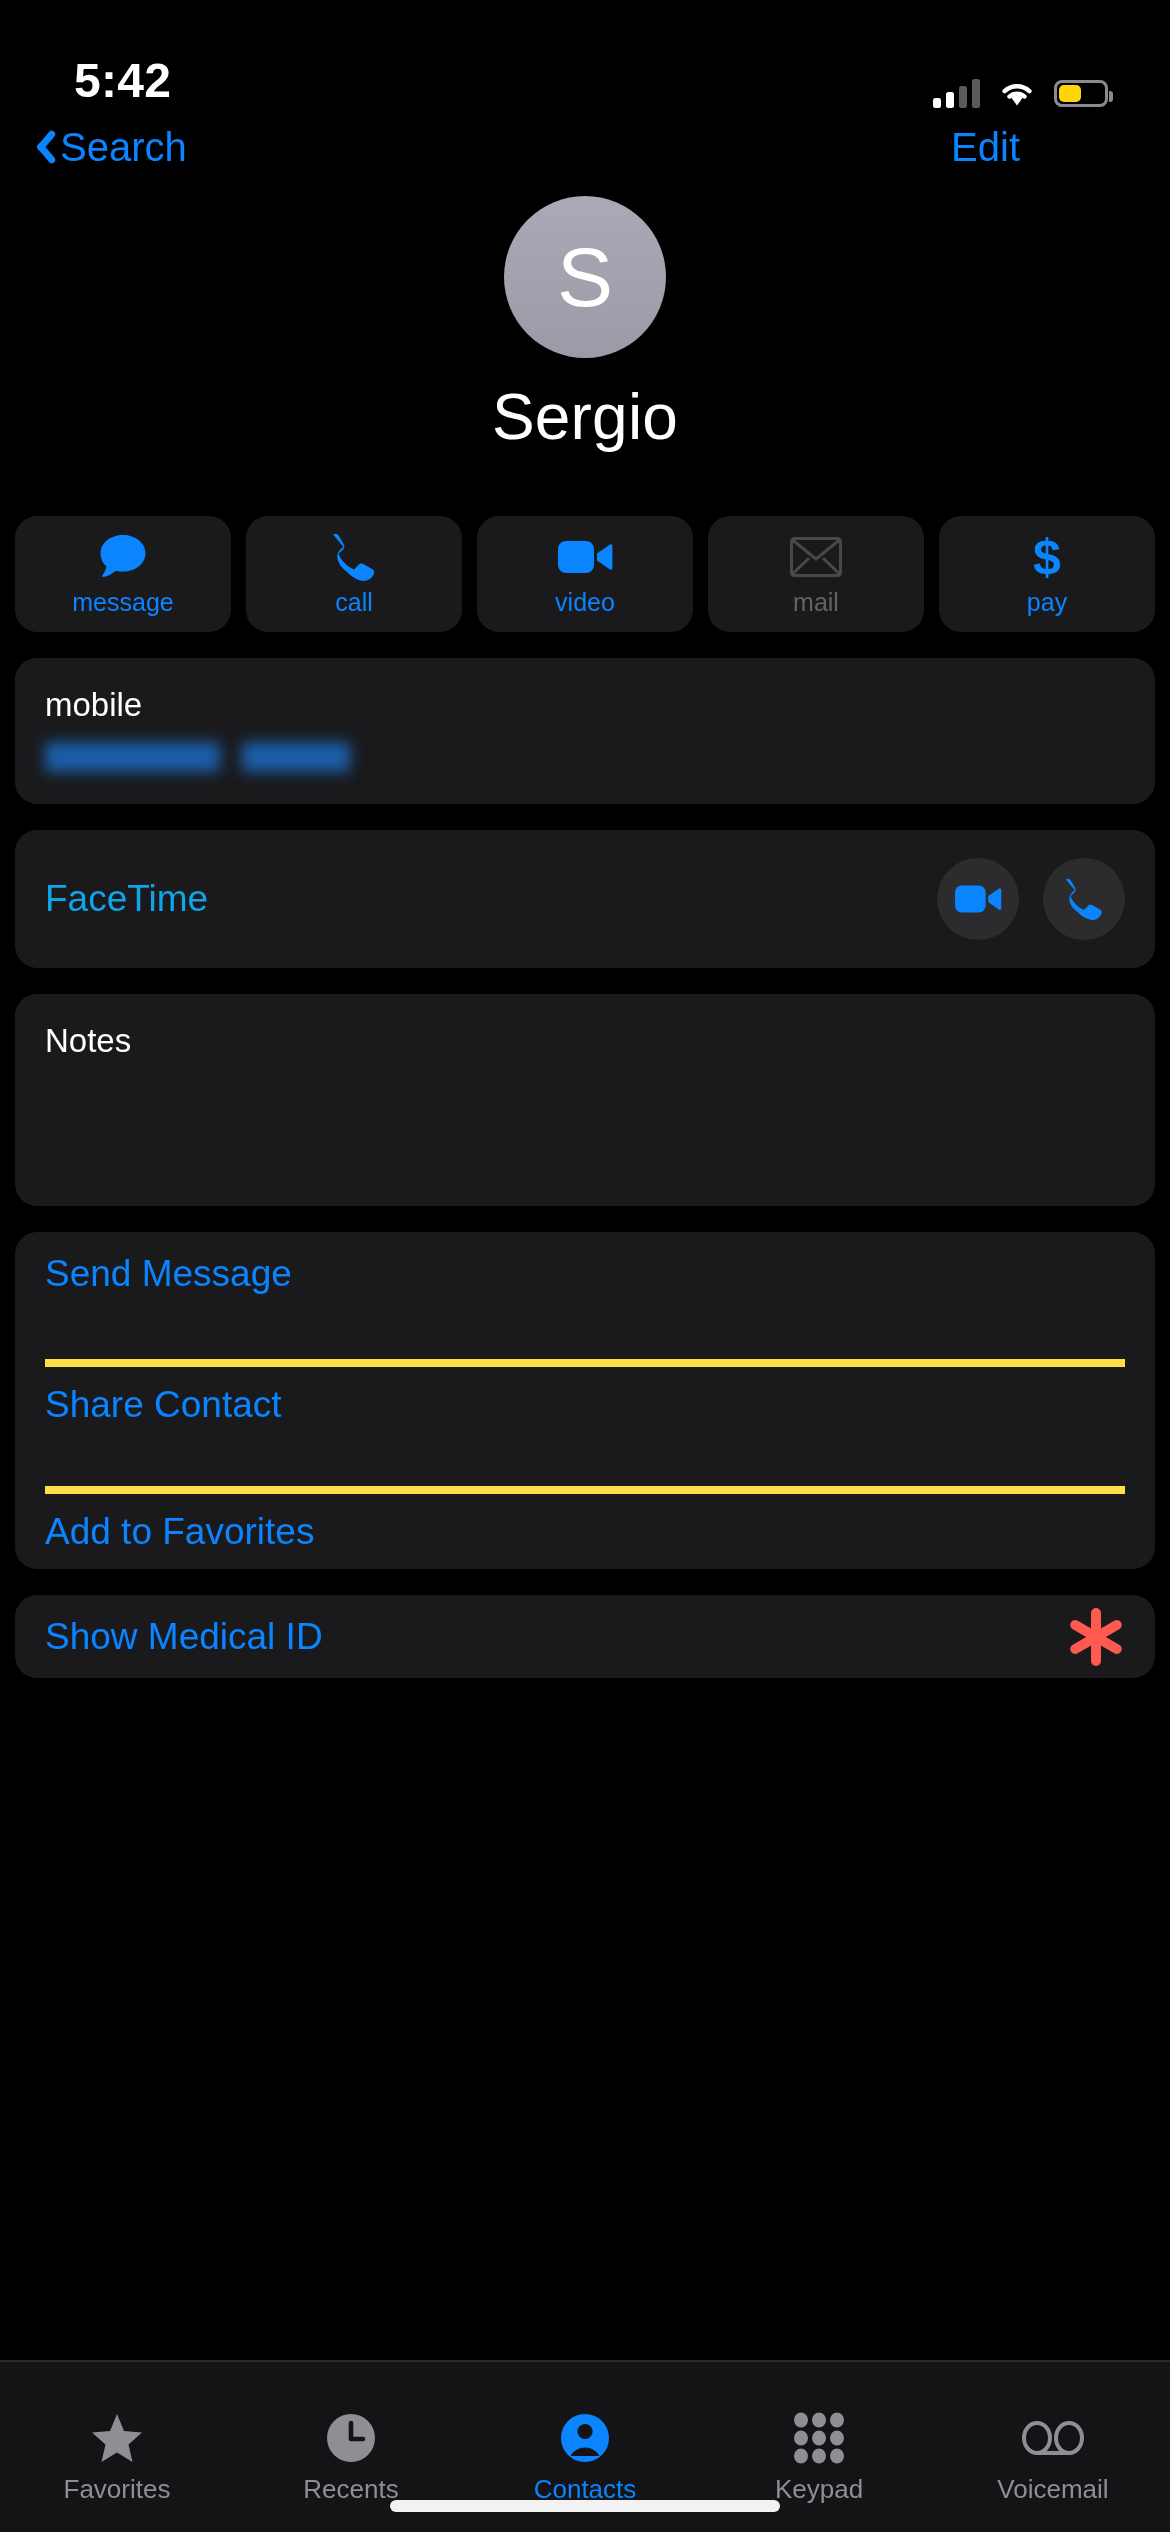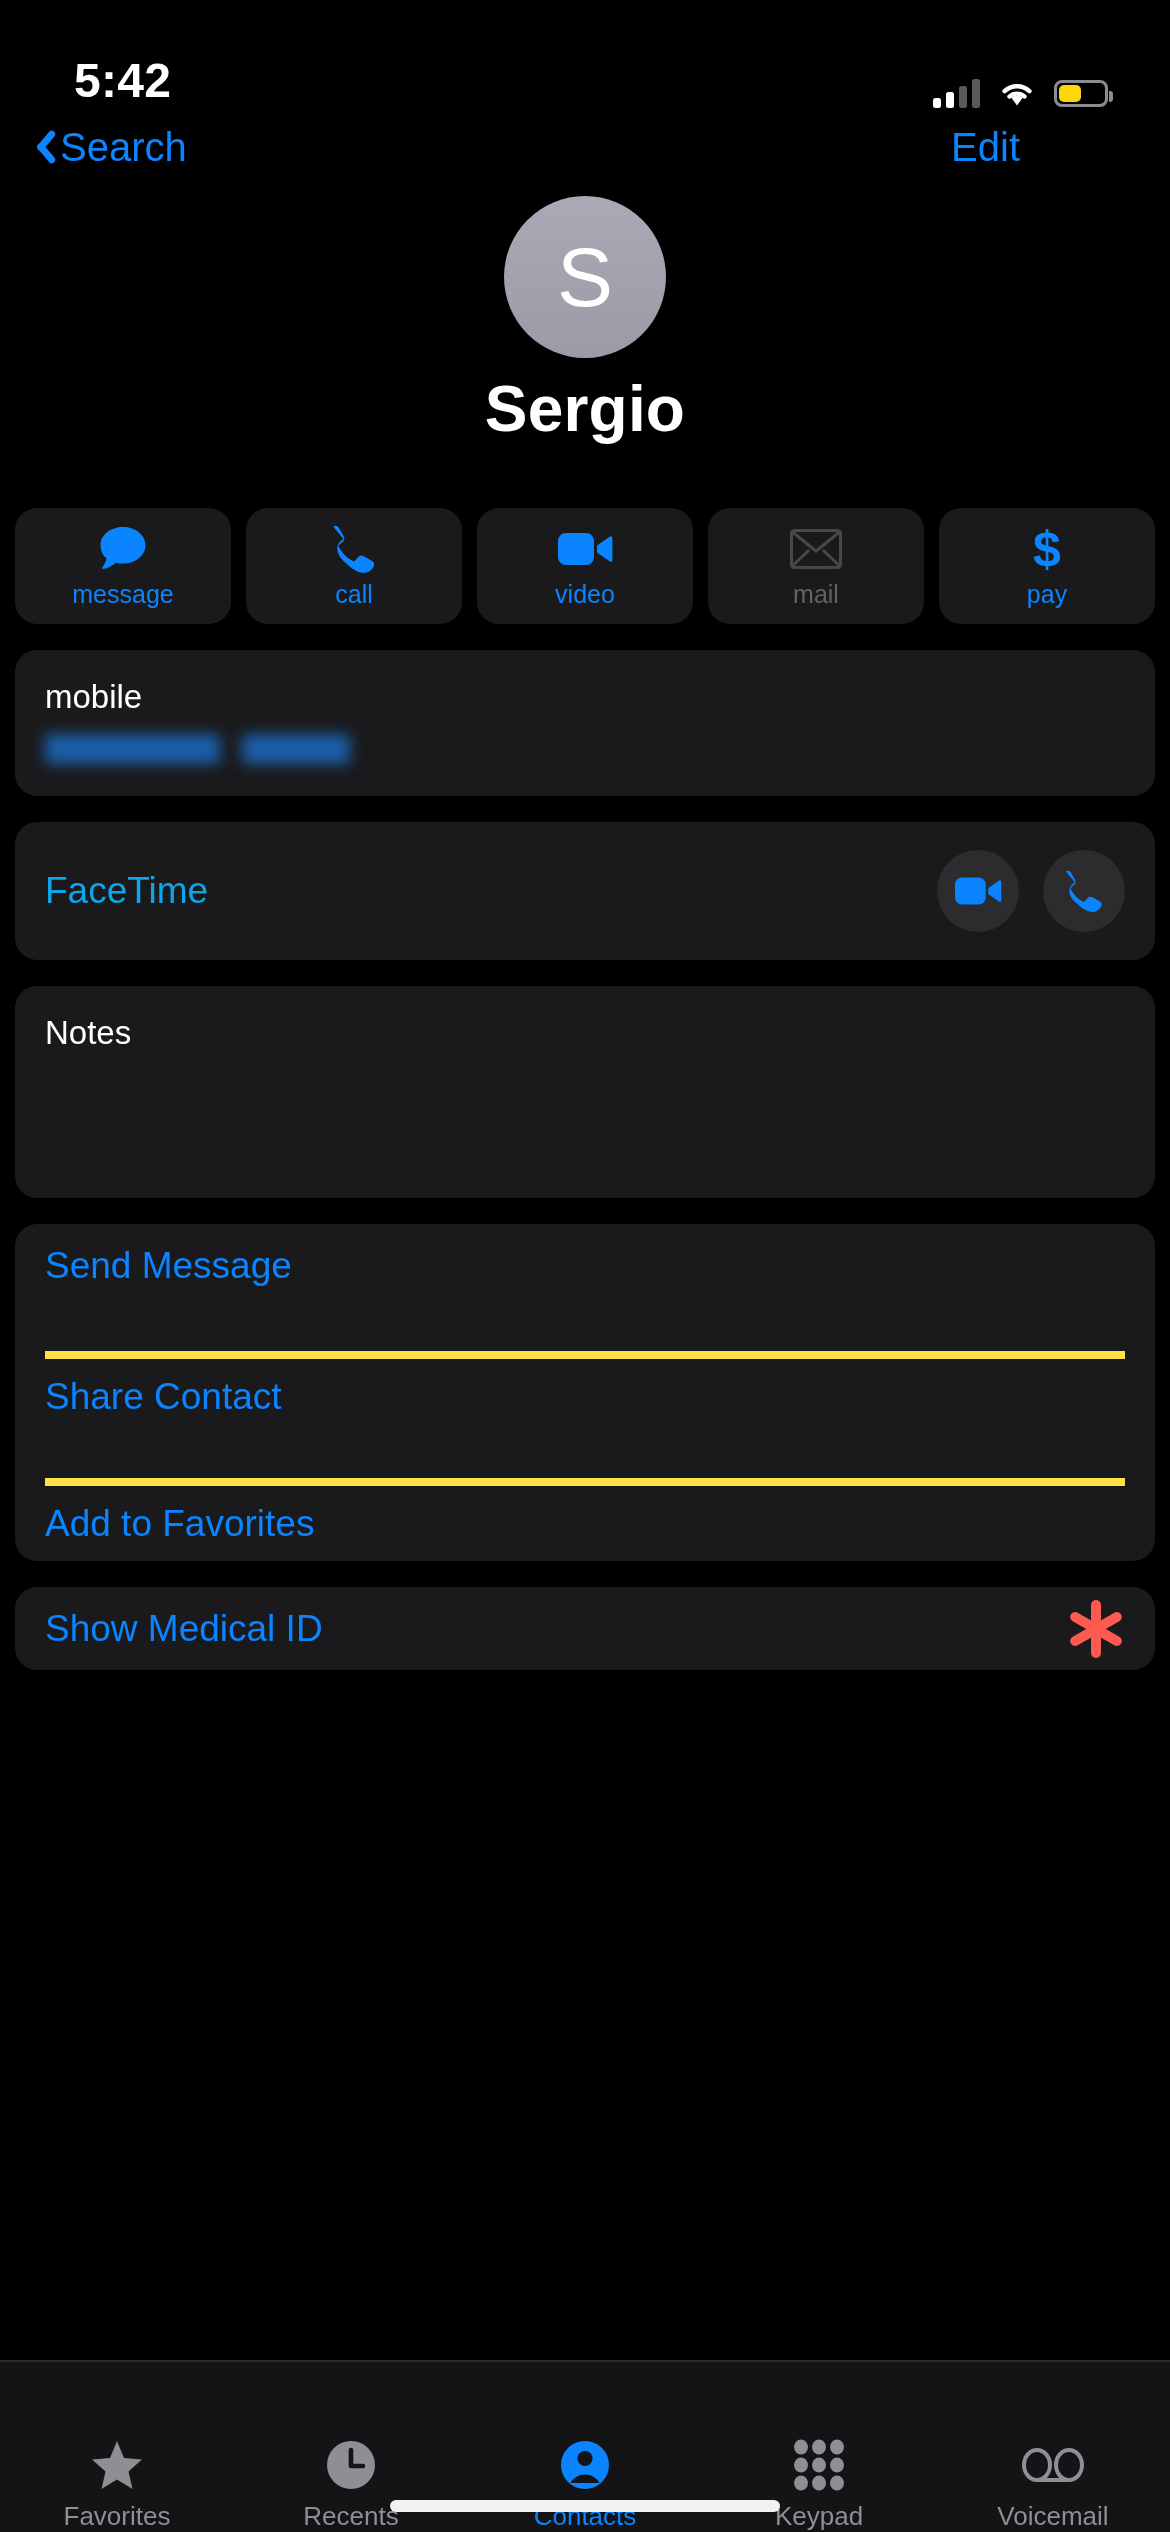--- a/index.html
+++ b/index.html
@@ -53,22 +53,22 @@
 
   
   .avatar-wrap { display:flex; justify-content:center; margin-top:10px; }
   .avatar {
     width:162px; height:162px; border-radius:50%;
     background:linear-gradient(180deg,#a9aab5 0%,#9a9ba7 100%);
     display:flex; align-items:center; justify-content:center;
     color:#fff; font-size:84px; font-weight:400;
   }
   .cname {
-    text-align:center; color:#fff; font-size:64px; font-weight:700;
-    margin-top:14px; letter-spacing:0.2px;
+    text-align:center; color:#fff; font-size:64px; font-weight:400;
+    margin-top:22px; letter-spacing:0.2px;
   }
 
   
   .actions {
     display:flex; gap:15px; padding:0 15px; margin-top:62px;
   }
   .act {
     flex:1; height:116px; background:#1a1a1c; border-radius:22px;
     display:flex; flex-direction:column; align-items:center; justify-content:center; gap:6px;
   }
@@ -97,21 +97,21 @@
   .list .item + .item { border-top:8px solid #fde047;margin-top:44px; }
   .card-list { padding:0 30px; }
 
   
   svg { display:block; }
 
   
   .tabbar {
     position:absolute; bottom:0; left:0; width:1170px; height:172px;
     background:#141416; border-top:2px solid #2a2a2c;
-    display:flex; align-items:flex-end; padding-top:20px;
+    display:flex; align-items:center; padding-top:20px;
   }
   .tab { flex:1; display:flex; flex-direction:column; align-items:center; gap:7px; }
   .tab .tglyph { height:58px; display:flex; align-items:center; justify-content:center; }
   .tab .tlbl { font-size:26px; color:#8e8e93; }
   .tab.active .tlbl { color:#0a84ff; }
   .home-ind {
     position:absolute; bottom:20px; left:50%; transform:translateX(-50%);
     width:390px; height:12px; border-radius:6px; background:#f2f2f2;
   }
 </style>

